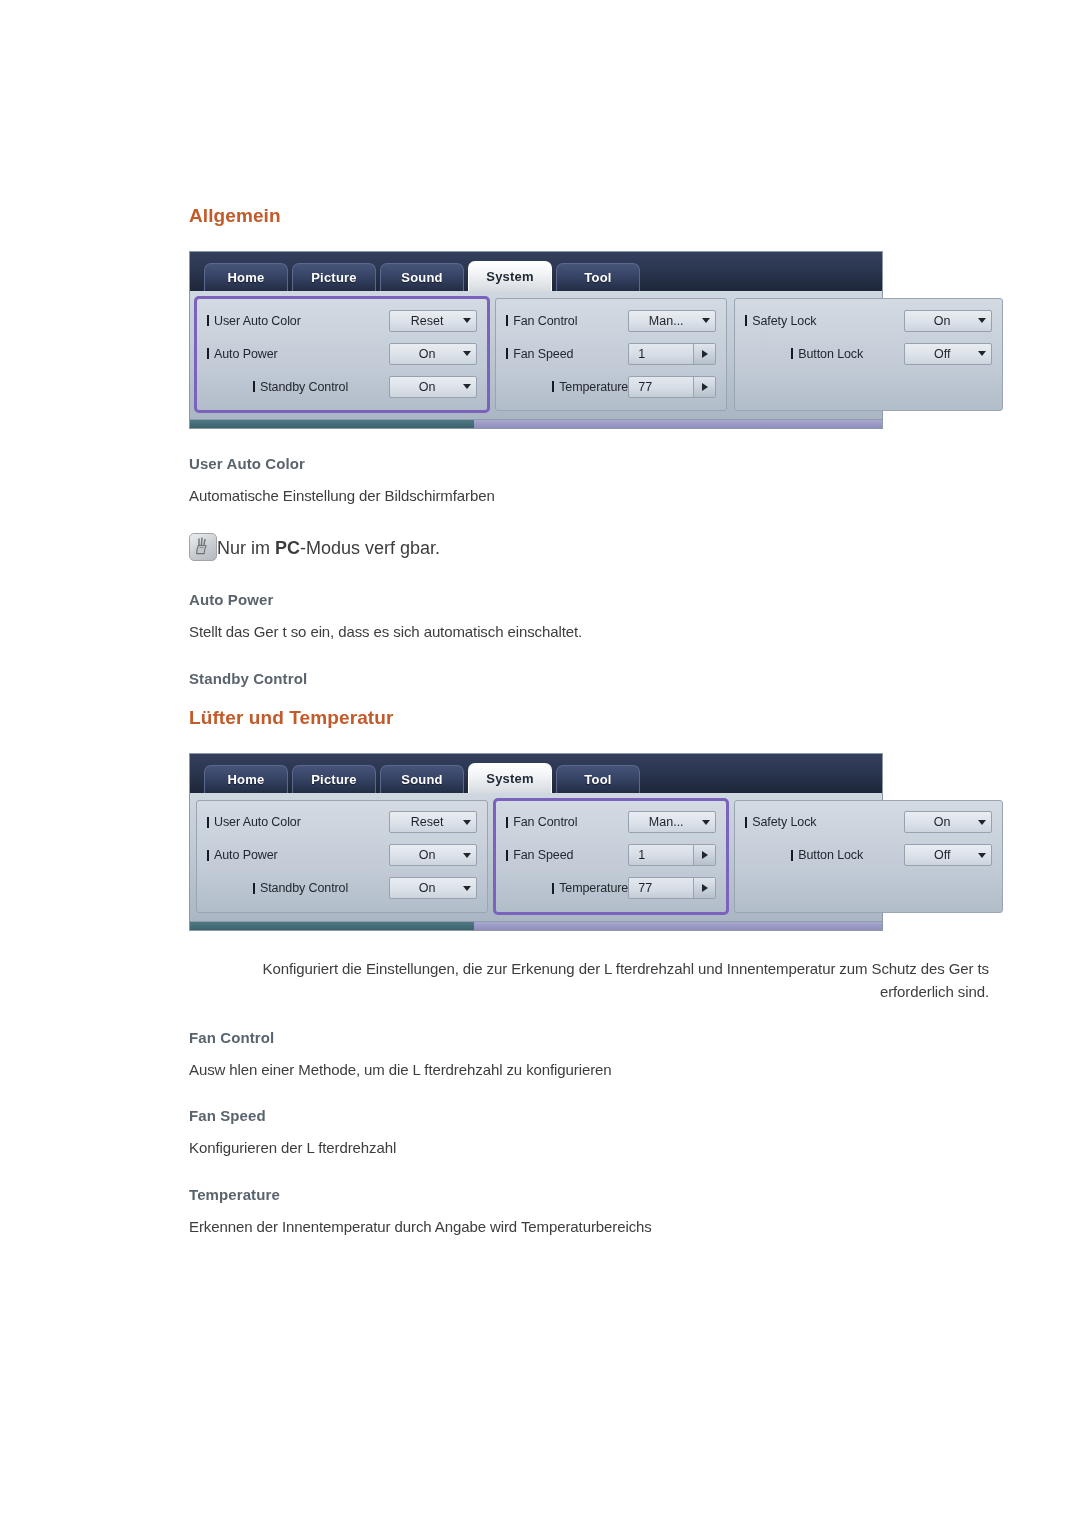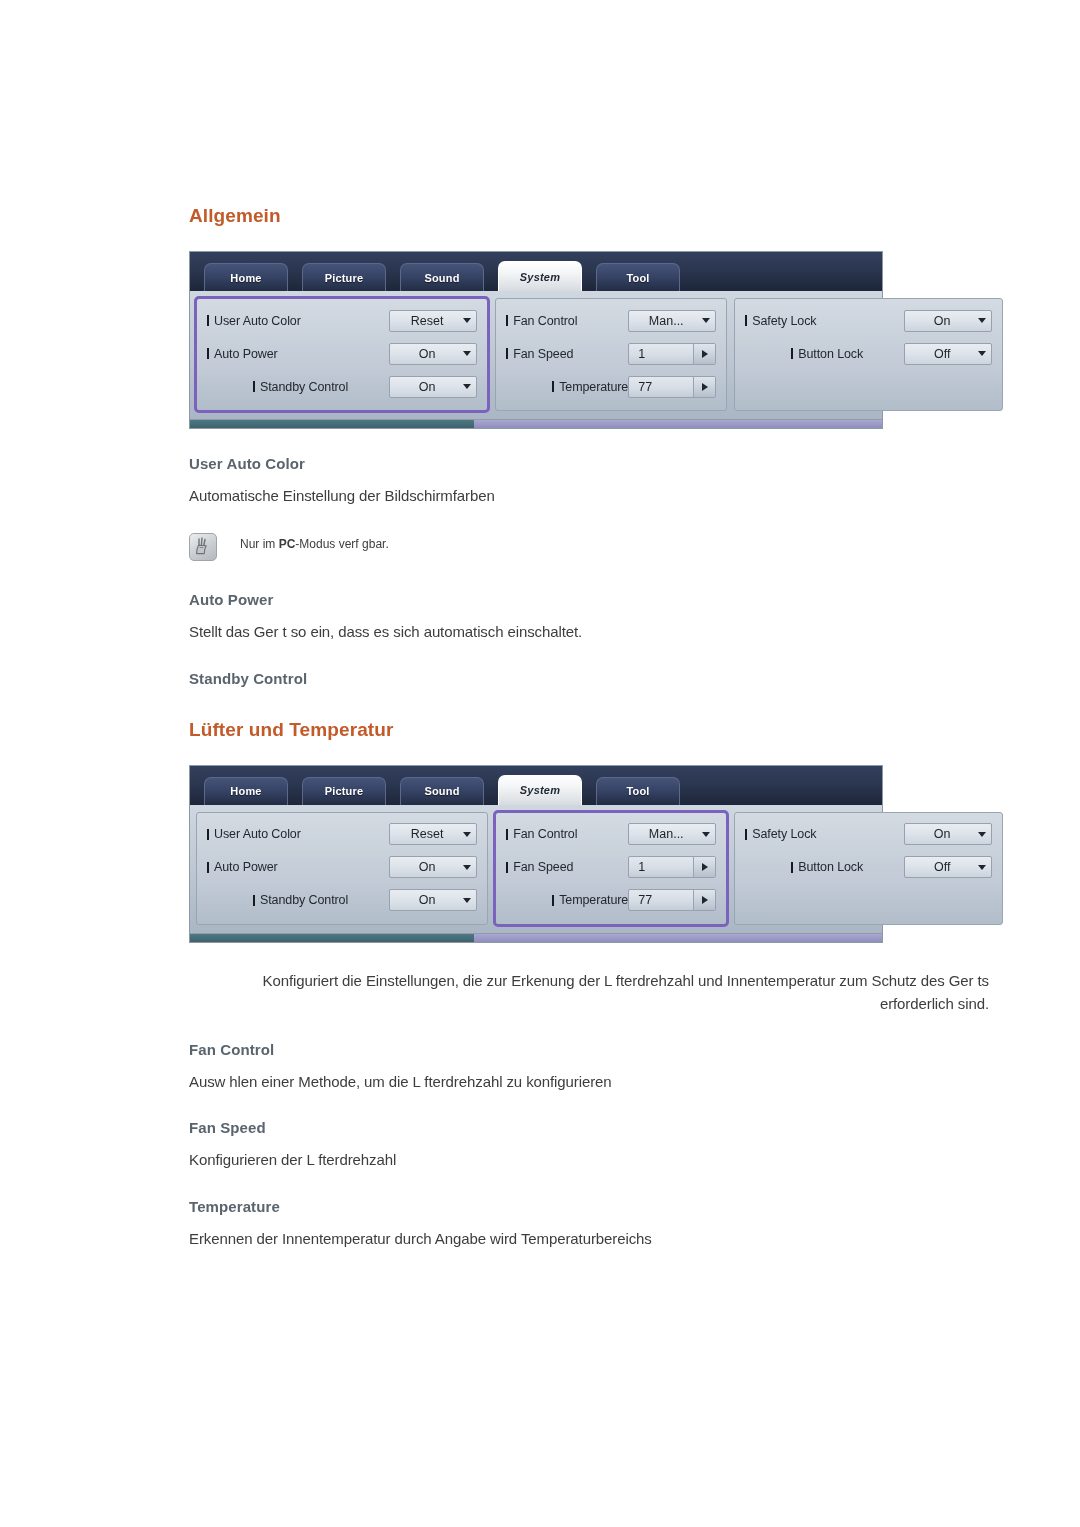--- a/index.html
+++ b/index.html
@@ -33,21 +33,21 @@
 
   
   h1.section-title {
     font-size: 19px;
     font-weight: bold;
     color: #c25a29;
     margin: 0 0 24px 0;
     letter-spacing: .1px;
   }
   h1.section-title.second {
-    margin-top: 32px;
+    margin-top: 20px;
   }
 
   h2.sub-title {
     font-size: 15px;
     font-weight: bold;
     color: #5a646e;
     margin: 0 0 12px 0;
     letter-spacing: .1px;
   }
 
@@ -71,23 +71,22 @@
     height: 26px;
     flex: 0 0 26px;
     border-radius: 5px;
     background: linear-gradient(150deg, #eceff1 0%, #c9cdd1 55%, #b4b9bd 100%);
     border: 1px solid #9fa4a8;
     position: relative;
     margin-top: 0px;
   }
   .note-icon svg { position: absolute; left: 3px; top: 2px; }
   .note-text {
-    font-size: 12px;
+    font-size: 18px;
     color: #3d3d3d;
-    margin-left: 23px;
     line-height: 1.4;
     padding-top: 3px;
   }
   .note-text b { font-weight: bold; }
 
   
   .osd {
     width: 694px;
     margin: 0 0 26px 0;
     background: #b9c3cf;
@@ -100,43 +99,42 @@
     height: 39px;
     background: linear-gradient(180deg, #33405d 0%, #2b3650 45%, #1d2639 100%);
     display: flex;
     align-items: flex-end;
     padding-left: 14px;
     position: relative;
   }
   .osd-tab {
     height: 28px;
     min-width: 84px;
-    margin-right: 14px;
+    margin-right: 4px;
     border-radius: 7px 7px 0 0;
     display: flex;
     align-items: center;
     justify-content: center;
-    font-size: 11px;
+    font-size: 13px;
     font-weight: bold;
     color: #ffffff;
     background: linear-gradient(180deg, #46547a 0%, #354263 50%, #222c44 100%);
     border: 1px solid #5b688c;
     border-bottom: none;
     box-sizing: border-box;
     text-shadow: 0 1px 1px rgba(0,0,0,.55);
     letter-spacing: .2px;
   }
   .osd-tab.active {
     background: linear-gradient(180deg, #ffffff 0%, #f2f4f6 40%, #d7dbe0 100%);
     color: #1f2733;
     border: 1px solid #ffffff;
     border-bottom: none;
     text-shadow: none;
     height: 30px;
-    font-style: italic;
   }
 
   .osd-body {
     display: flex;
     padding: 7px 6px 8px 6px;
     background: linear-gradient(180deg, #cfd7e0 0%, #bcc6d2 55%, #aab6c4 100%);
     gap: 7px;
   }
 
   .osd-group {

